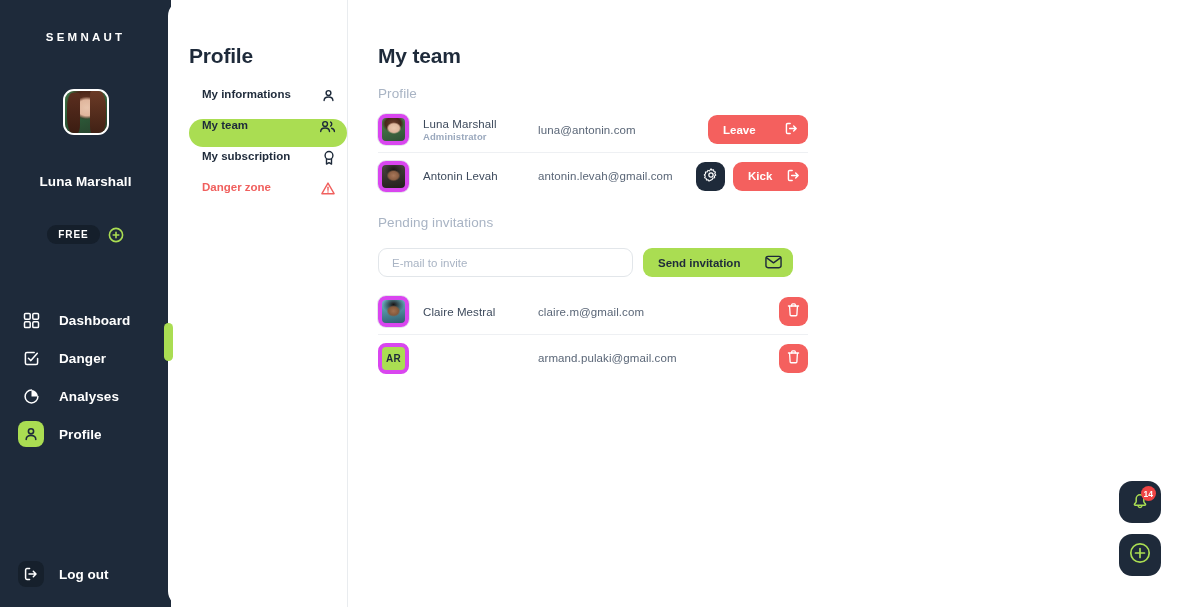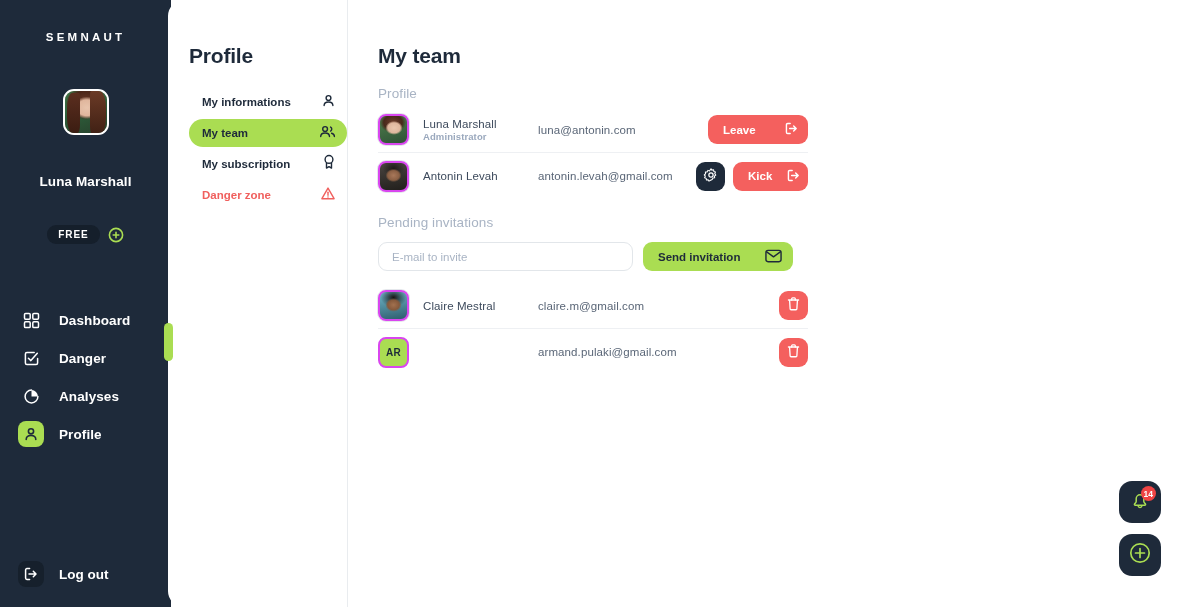--- a/index.html
+++ b/index.html
@@ -190,21 +190,21 @@
   }
   .subnav-list {
     margin-top: 20px;
     display: flex;
     flex-direction: column;
     gap: 3px;
   }
   .subnav-item {
     height: 28px;
     display: flex;
-    align-items: center;
+    align-items: flex-start;
     justify-content: space-between;
     padding: 0 11px 0 13px;
     border-radius: 14px;
     cursor: pointer;
   }
   .subnav-item.active { background: #aadd52; }
   .subnav-label {
     font-size: 11.5px;
     font-weight: bold;
     color: #1e2a3a;
@@ -235,21 +235,21 @@
     display: flex;
     align-items: center;
     height: 46px;
     border-bottom: 1px solid #eef0f3;
   }
   .member-row:last-child { border-bottom: none; }
 
   .m-avatar {
     width: 31px; height: 31px;
     border-radius: 8px;
-    border: 2px solid #d946ef;
+    border: 4px solid #d946ef;
     overflow: hidden;
     flex: 0 0 auto;
     position: relative;
     box-shadow: 0 0 0 1px #e4e7eb;
   }
   .m-avatar.initials {
     background: #aadd52;
     box-shadow: none;
     display: flex;
     align-items: center;
@@ -338,21 +338,21 @@
     border-radius: 9px;
   }
   .btn-trash {
     background: #f4605e;
     width: 29px; height: 29px;
     justify-content: center;
     border-radius: 9px;
   }
 
   .invite-row {
-    margin-top: 12px;
+    margin-top: 18px;
     display: flex;
     gap: 10px;
     align-items: center;
   }
   .invite-input {
     width: 255px;
     height: 29px;
     border: 1px solid #e2e6ea;
     border-radius: 9px;
     padding: 0 13px;

